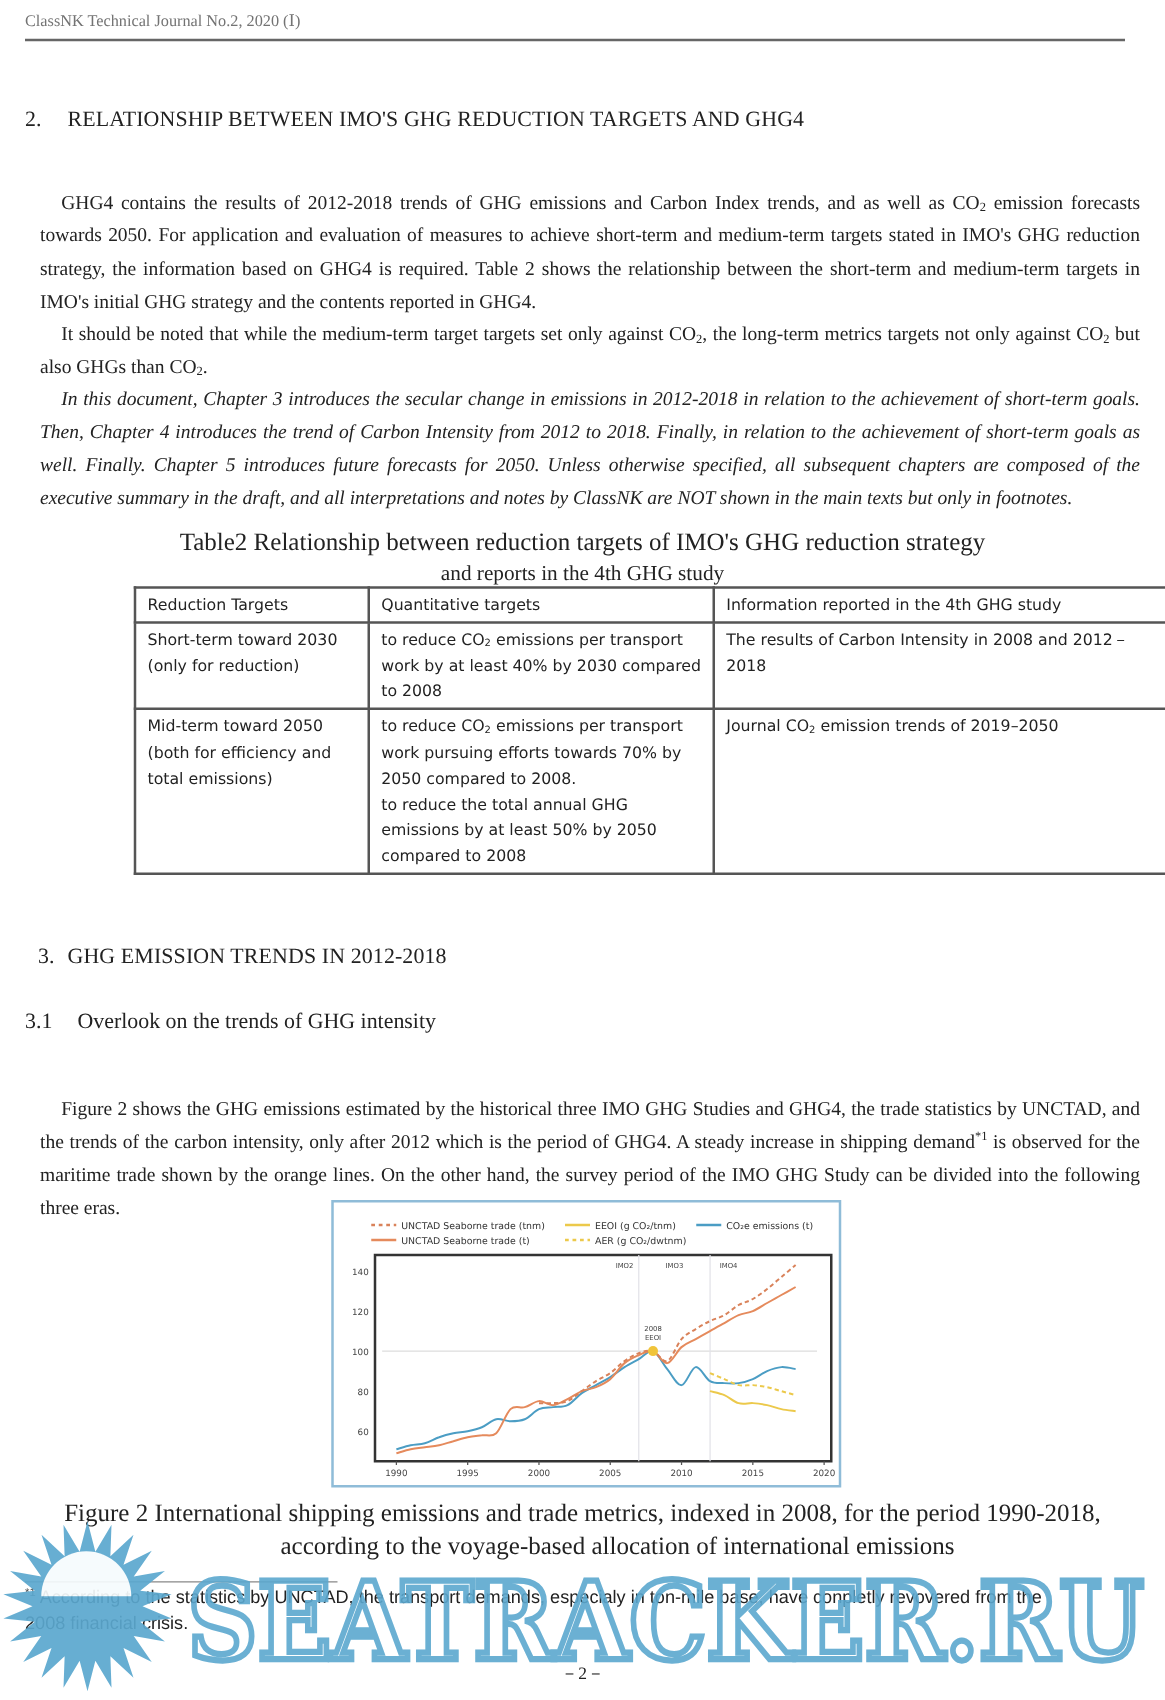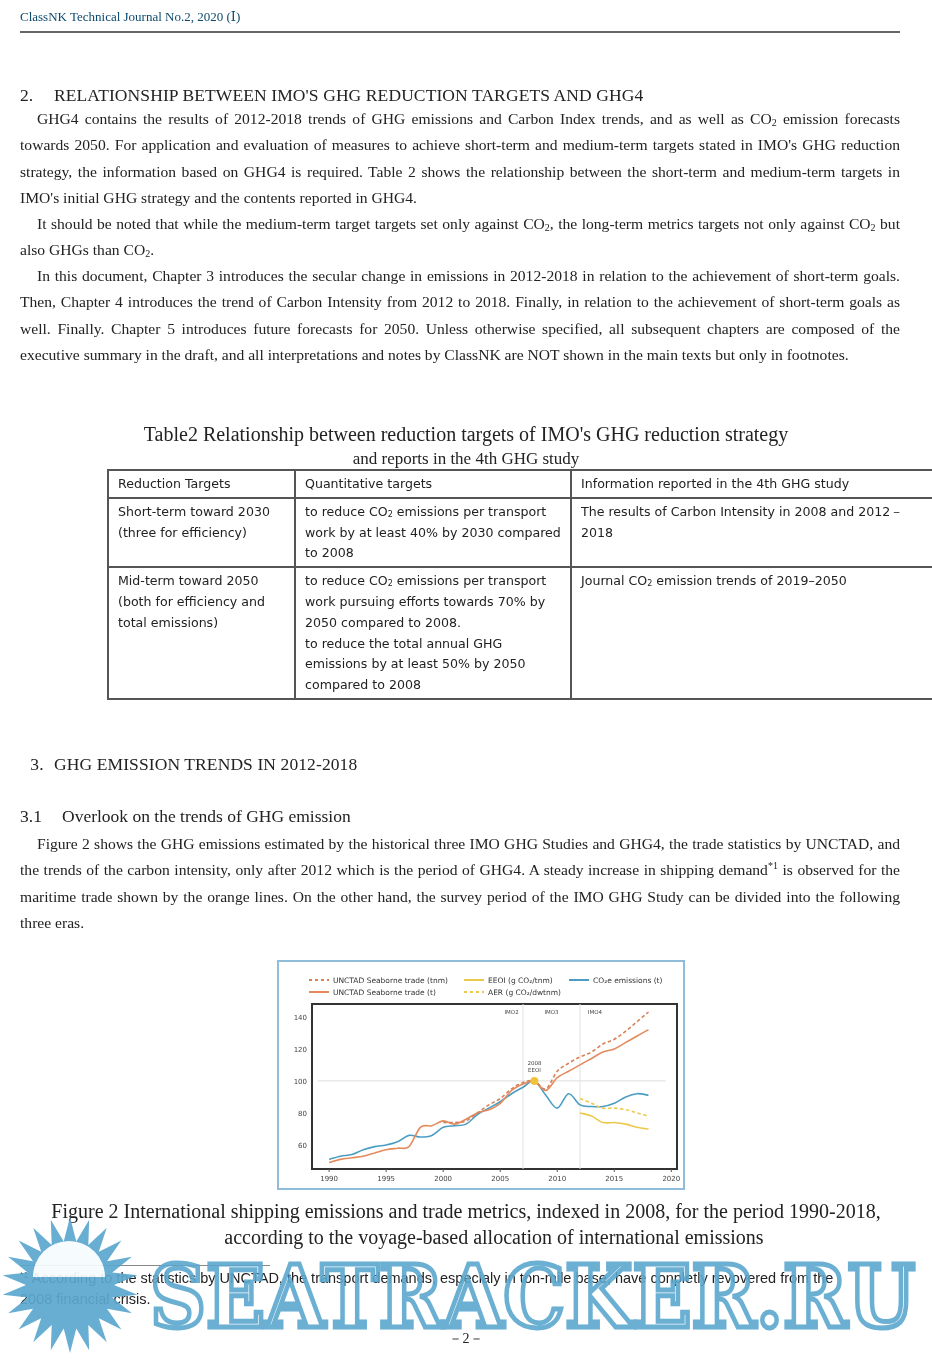--- a/index.html
+++ b/index.html
@@ -1,35 +1,35 @@
 <!DOCTYPE html>
 <html><head>
 <meta charset="utf-8">
 <style>
   html, body { margin:0; padding:0; background:#fff; }
   body { width:932px; height:1360px; position:relative; overflow:hidden;
          font-family:"Liberation Serif","DejaVu Serif",serif; color:#222; }
-  .running-head { position:absolute; left:20px; top:9px; font-size:13px; color:#0c4a6e; }
+  .running-head { position:absolute; left:20px; top:9px; font-size:13px; color:#737373; }
   .head-rule { position:absolute; left:20px; top:31px; width:880px; height:2px; background:#666; }
   .h1 { position:absolute; left:20px; font-size:17.5px; letter-spacing:0.1px; }
   .h1 .num { display:inline-block; width:34px; }
   .h2 { position:absolute; left:20px; font-size:17.5px; }
   .h2 .num { display:inline-block; width:42px; }
-  .para { position:absolute; left:20px; width:880px; font-size:15.6px; line-height:26.3px;
-          text-align:justify; text-indent:17px; }
+  .para { position:absolute; left:32px; width:880px; font-size:15.6px; line-height:26.3px;
+          text-align:justify; text-indent:17px;margin-top:44px; }
   .para sub { font-size:10px; vertical-align:-2px; line-height:0; }
   .para sup { font-size:10px; vertical-align:6px; line-height:0; }
   .caption { position:absolute; left:0; width:932px; text-align:center; font-size:20px; line-height:22px; }
   table.t2 { position:absolute; left:107px; top:469px; width:834px; border-collapse:collapse;
              font-family:"DejaVu Sans","Liberation Sans",sans-serif; font-size:12.6px; color:#222; }
   table.t2 td { border:2px solid #555; vertical-align:top; padding:3px 8px 2px 9px; line-height:20.8px; }
   table.t2 td.c1 { width:168px; } table.t2 td.c2 { width:257px; }
   table.t2 sub { font-size:8px; vertical-align:-1px; line-height:0; }
   .figure { position:absolute; left:265px; top:960px; width:404px; height:226px;
-            border:2px solid #8fbcd8; background:#fff;margin-left:12px; }
+            border:2px solid #8fbcd8; background:#fff; }
   .figure svg { position:absolute; left:0; top:0; }
   .footrule { position:absolute; left:20px; top:1265px; width:250px; height:1px; background:#888; }
   .footnote { position:absolute; left:20px; top:1268px; width:880px; font-family:"Liberation Sans","DejaVu Sans",sans-serif;
               font-size:14.5px; line-height:21px; color:#222; }
   .footnote sup { font-size:9px; vertical-align:5px; line-height:0; color:#444; }
   .pagenum { position:absolute; left:0; width:932px; top:1330px; text-align:center; font-size:14px; }
   .watermark { position:absolute; left:0; top:1215px; width:932px; height:145px; pointer-events:none; }
 </style>
 </head>
 <body>
@@ -40,52 +40,52 @@
 <div class="h1" style="top:57px;margin-top:28px;">
   <span class="num">2.</span><span>RELATIONSHIP BETWEEN IMO'S GHG REDUCTION TARGETS AND GHG4</span>
 </div>
 
 <div class="para" style="top:106px;">
   <span>GHG4 contains the results of 2012-2018 trends of GHG emissions and Carbon Index trends, and as well as CO</span><sub>2</sub><span> emission forecasts towards 2050. For application and evaluation of measures to achieve short-term and medium-term targets stated in IMO's GHG reduction strategy, the information based on GHG4 is required. Table 2 shows the relationship between the short-term and medium-term targets in IMO's initial GHG strategy and the contents reported in GHG4.</span>
 </div>
 <div class="para" style="top:211px;">
   <span>It should be noted that while the medium-term target targets set only against CO</span><sub>2</sub><span>, the long-term metrics targets not only against CO</span><sub>2</sub><span> but also GHGs than CO</span><sub>2</sub><span>.</span>
 </div>
-<div class="para" style="top:263px;">
+<div class="para" style="top:263px;font-style:italic;">
   <span>In this document, Chapter 3 introduces the secular change in emissions in 2012-2018 in relation to the achievement of short-term goals. Then, Chapter 4 introduces the trend of Carbon Intensity from 2012 to 2018. Finally, in relation to the achievement of short-term goals as well. Finally. Chapter 5 introduces future forecasts for 2050. Unless otherwise specified, all subsequent chapters are composed of the executive summary in the draft, and all interpretations and notes by ClassNK are NOT shown in the main texts but only in footnotes.</span>
 </div>
 
 <div class="caption" style="top:423px;">Table2    Relationship between reduction targets of IMO's GHG reduction strategy</div>
 <div class="caption" style="top:448px;font-size:17px;">and reports in the 4th GHG study</div>
 
 <table class="t2">
   <tbody>
       <tr>
     <td class="c1">Reduction Targets</td>
     <td class="c2">Quantitative targets</td>
     <td>Information reported in the 4th GHG study</td>
   </tr>
   <tr>
-    <td><span>Short-term toward 2030</span><br><span>(three for efficiency)</span></td>
+    <td><span>Short-term toward 2030</span><br><span>(only for reduction)</span></td>
     <td><span>to reduce CO</span><sub>2</sub><span> emissions per transport work by at least 40% by 2030 compared to 2008</span></td>
     <td><span>The results of Carbon Intensity in 2008 and 2012－2018</span></td>
   </tr>
   <tr>
     <td><span>Mid-term toward 2050</span><br><span>(both for efficiency and</span><br><span>total emissions)</span></td>
     <td><span>to reduce CO</span><sub>2</sub><span> emissions per transport work pursuing efforts towards 70% by 2050 compared to 2008.</span><br><span>to reduce the total annual GHG emissions by at least 50% by 2050 compared to 2008</span></td>
     <td><span>Journal CO</span><sub>2</sub><span> emission trends of 2019–2050</span></td>
   </tr>
 </tbody>
   </table>
 
 <div class="h1" style="top:754px;text-align:center;">
   <span class="num">3.</span><span>GHG EMISSION TRENDS IN 2012-2018</span>
 </div>
 <div class="h2" style="top:806px;">
-  <span class="num">3.1</span><span>Overlook on the trends of GHG emission</span>
+  <span class="num">3.1</span><span>Overlook on the trends of GHG intensity</span>
 </div>
 <div class="para" style="top:831px;">
   <span>Figure 2 shows the GHG emissions estimated by the historical three IMO GHG Studies and GHG4, the trade statistics by UNCTAD, and the trends of the carbon intensity, only after 2012 which is the period of GHG4. A steady increase in shipping demand</span><sup>*1</sup><span>  is observed for the maritime trade shown by the orange lines. On the other hand, the survey period of the IMO GHG Study can be divided into the following three eras.</span>
 </div>
 
 <div class="figure">
   <svg id="chart" width="404" height="226">
       <line x1="30" y1="18" x2="50" y2="18" stroke="#d9825a" stroke-width="2" stroke-dasharray="3,3"></line>
       <text x="54" y="21" font-size="7.5" font-family="DejaVu Sans, sans-serif" fill="#333">UNCTAD Seaborne trade (tnm)</text>
       <line x1="30" y1="30" x2="50" y2="30" stroke="#e58a5c" stroke-width="2" stroke-dasharray="none"></line>

